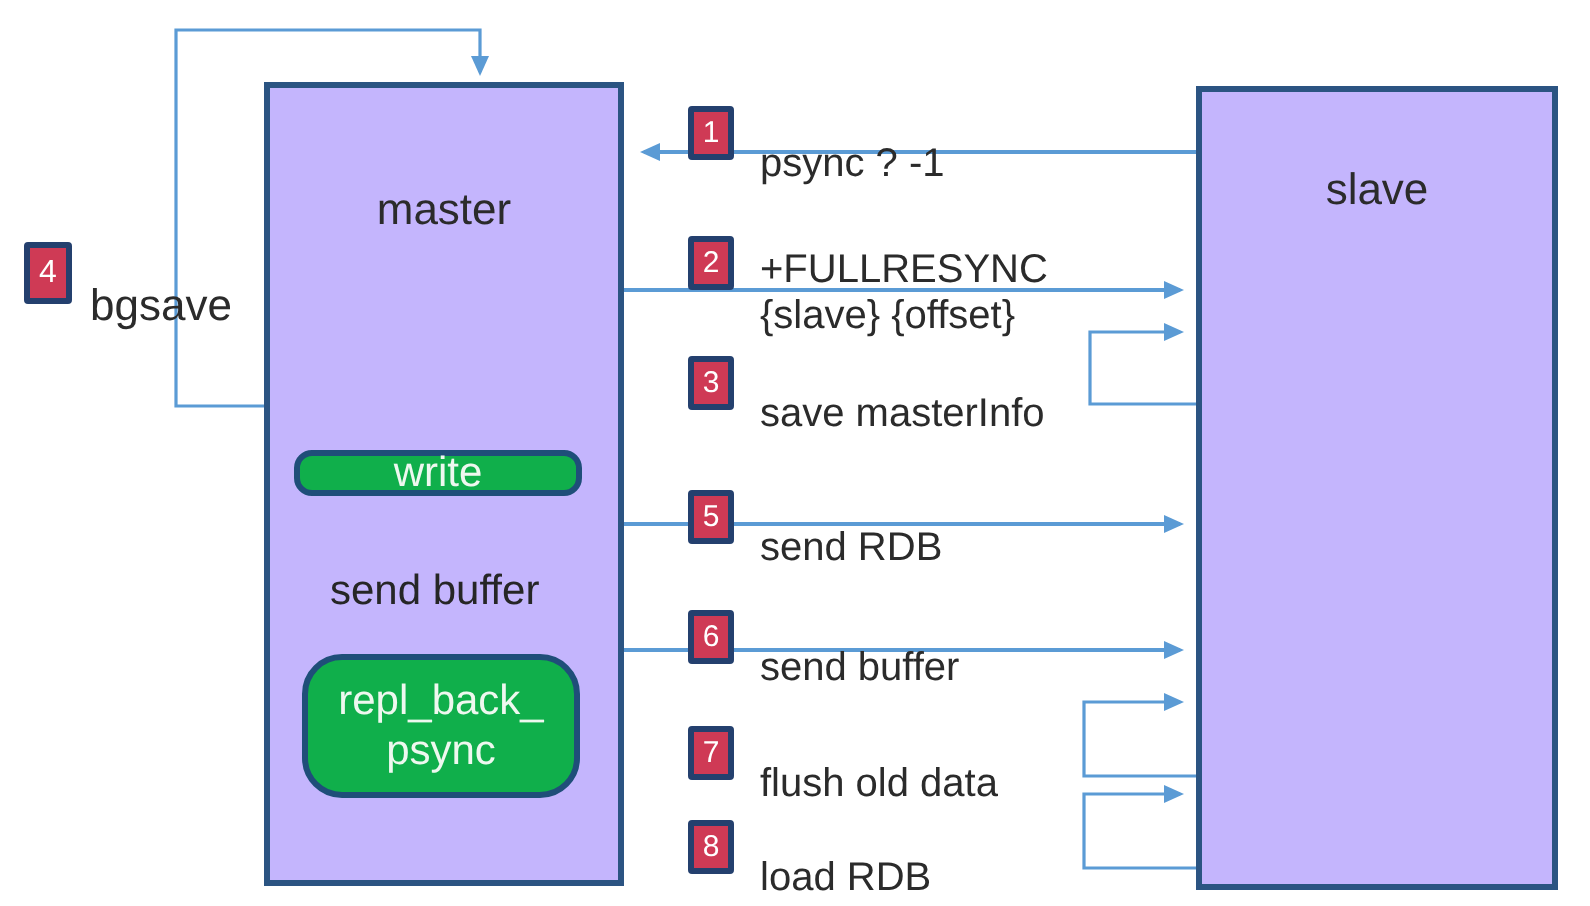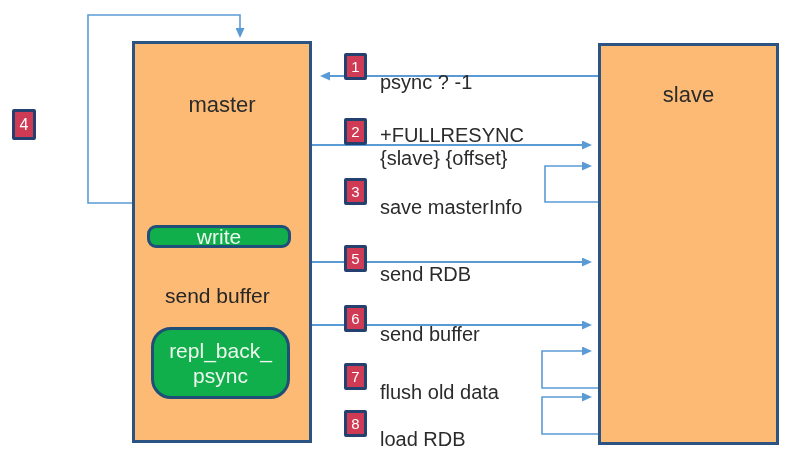--- a/index.html
+++ b/index.html
@@ -3,21 +3,21 @@
 <meta charset="utf-8">
 <style>
   html,body{margin:0;padding:0;background:#ffffff;}
   .canvas{
     position:relative;width:795px;height:453px;background:#ffffff;
     font-family:"Liberation Sans",sans-serif;color:#2b2b2b;overflow:hidden;
   }
   .connector-layer{position:absolute;left:0;top:0;width:795px;height:453px;}
   .bigbox{
     position:absolute;box-sizing:border-box;
-    background:#fdba74;border:3px solid #2b5482;
+    background:#c4b5fd;border:3px solid #2b5482;
   }
   .bigbox-label{
     position:absolute;left:0;width:100%;text-align:center;
     font-size:22px;color:#2b2b2b;
   }
   .greenbox{
     position:absolute;box-sizing:border-box;
     background:#10af4b;border:3px solid #1f4e79;
     color:#eef8ef;display:flex;flex-direction:column;
     align-items:center;justify-content:center;text-align:center;
@@ -75,20 +75,21 @@
 
   <div class="caption" style="left:165px;top:284px;">send buffer</div>
 
   <div class="greenbox" style="left:151px;top:327px;width:139px;height:72px;border-radius:20px;">
     <span>repl_back_</span>
     <span>psync</span>
   </div>
 
   <div class="step" style="left:12px;top:109px;gap:9px;">
     <div class="badge badge-lg">4</div>
+    <div class="step-label bgsave-label">bgsave</div>
   </div>
 
   <div class="step" style="left:344px;top:39px;">
     <div class="badge">1</div>
     <div class="step-label">psync ? -1</div>
   </div>
 
   <div class="step" style="left:344px;top:92px;">
     <div class="badge">2</div>
     <div class="step-label wrap">+FULLRESYNC {slave} {offset}</div>

